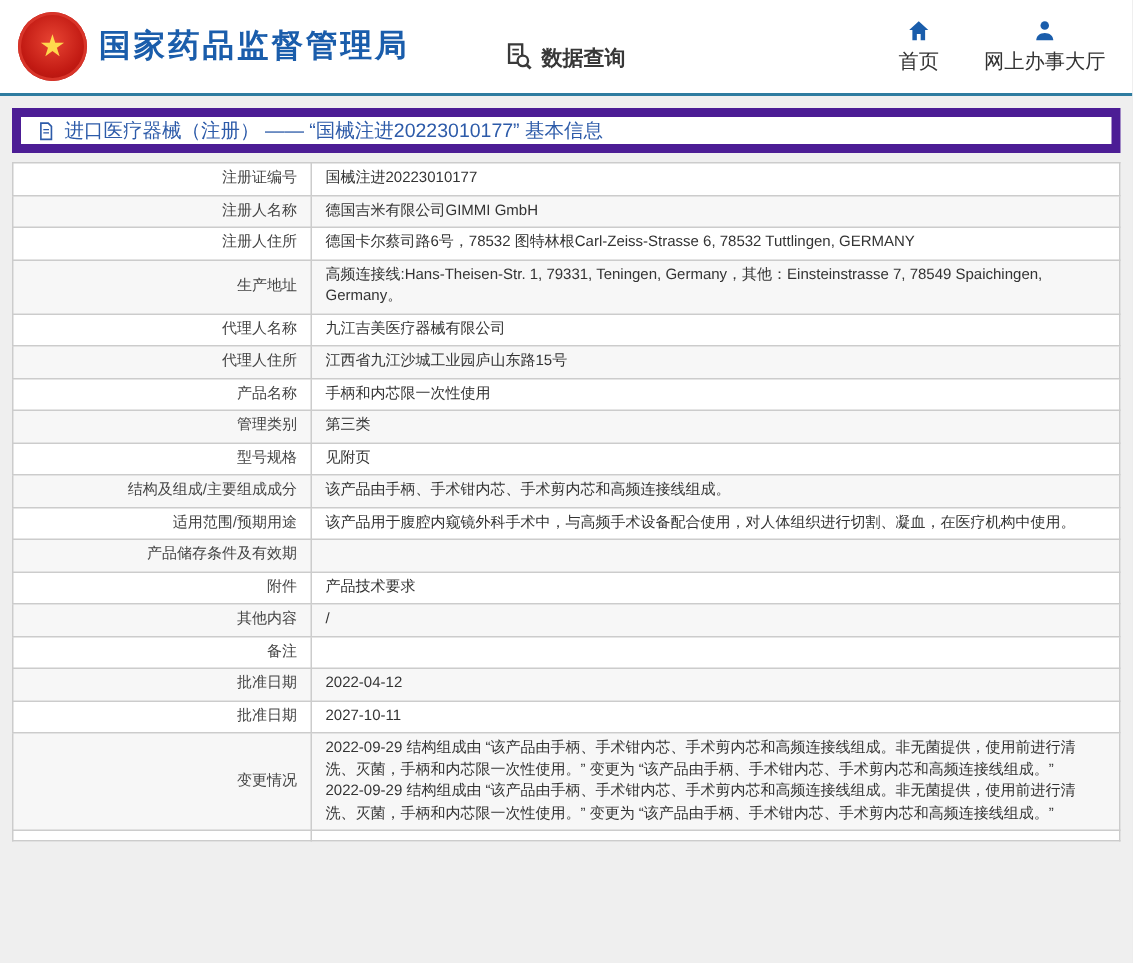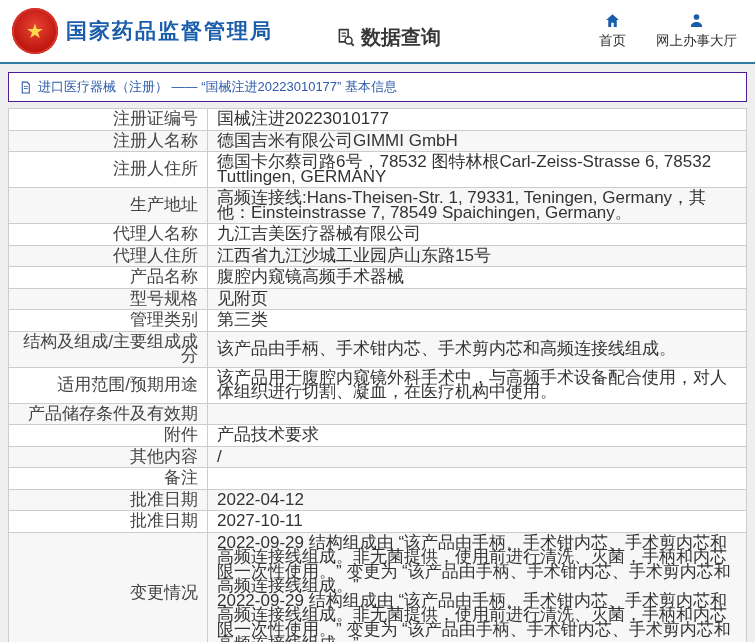--- a/index.html
+++ b/index.html
@@ -17,39 +17,39 @@
   .emblem {
     width:46px; height:46px; border-radius:50%;
     background: radial-gradient(circle at 50% 42%, #e84433 0%, #c21a13 60%, #9e0f0a 100%);
     display:flex; align-items:center; justify-content:center;
     color:#ffd84d; font-size:20px; line-height:1; flex:0 0 auto;
     box-shadow: inset 0 0 0 2px #d8352a;
   }
   .org-cn { font-size:21px; font-weight:bold; color:#1a5dab; letter-spacing:2px; line-height:1.15; }
   .org-en { font-size:9.5px; color:#1a5dab; margin-top:1px; }
   .data-query {
-    display:flex; align-items:center; gap:5px; margin-left:62px;
-    font-size:20px; color:#383838; font-weight:bold; cursor:pointer;margin-top:12px;
+    display:flex; align-items:flex-end; gap:5px; margin-left:62px;
+    font-size:14px; color:#383838; font-weight:bold; cursor:pointer;margin-top:12px;
   }
   .header-nav { margin-left:auto; display:flex; gap:30px; padding-right:6px; }
   .nav-item {
     display:flex; flex-direction:column; align-items:center; gap:3px;
     font-size:13.5px; color:#333; cursor:pointer;justify-content:space-between;
   }
   
   .content { padding:8px; }
   .breadcrumb {
-    background:#fff; border:1px solid #4c1d95; height:30px;
+    background:#fff; border:6px solid #4c1d95; height:30px;
     display:flex; align-items:center; gap:6px; padding:0 10px;
     color:#2d5ba9; font-size:13px; margin-bottom:6px;
   }
   table.info { width:100%; border-collapse:collapse; background:#fff; table-layout:fixed; }
   table.info th, table.info td {
     border:1px solid #ccc; padding:3px 9px;
-    font-size:17px; line-height:14.5px; vertical-align:middle;
+    font-size:10px; line-height:14.5px; vertical-align:middle;
   }
   table.info th { width:199px; text-align:right; color:#444; font-weight:normal; }
   table.info td { color:#333; word-wrap:break-word; }
   table.info tbody tr:nth-child(even) { background:#f7f7f7; }
   .multiline { white-space:pre-line; }
   svg { display:block; }
 </style>
 </head>
 <body>
 
@@ -131,29 +131,29 @@
         <tr>
           <th>代理人名称</th>
           <td>九江吉美医疗器械有限公司</td>
         </tr>
         <tr>
           <th>代理人住所</th>
           <td>江西省九江沙城工业园庐山东路15号</td>
         </tr>
         <tr>
           <th>产品名称</th>
-          <td>腹腔内窥镜高频手术器械</td>
+          <td>手柄和内芯限一次性使用</td>
+        </tr>
+        <tr>
+          <th>管理类别</th>
+          <td>第三类</td>
         </tr>
         <tr>
           <th>型号规格</th>
           <td>见附页</td>
-        </tr>
-        <tr>
-          <th>管理类别</th>
-          <td>第三类</td>
         </tr>
         <tr>
           <th>结构及组成/主要组成成分</th>
           <td>该产品由手柄、手术钳内芯、手术剪内芯和高频连接线组成。</td>
         </tr>
         <tr>
           <th>适用范围/预期用途</th>
           <td>该产品用于腹腔内窥镜外科手术中，与高频手术设备配合使用，对人体组织进行切割、凝血，在医疗机构中使用。</td>
         </tr>
         <tr>

